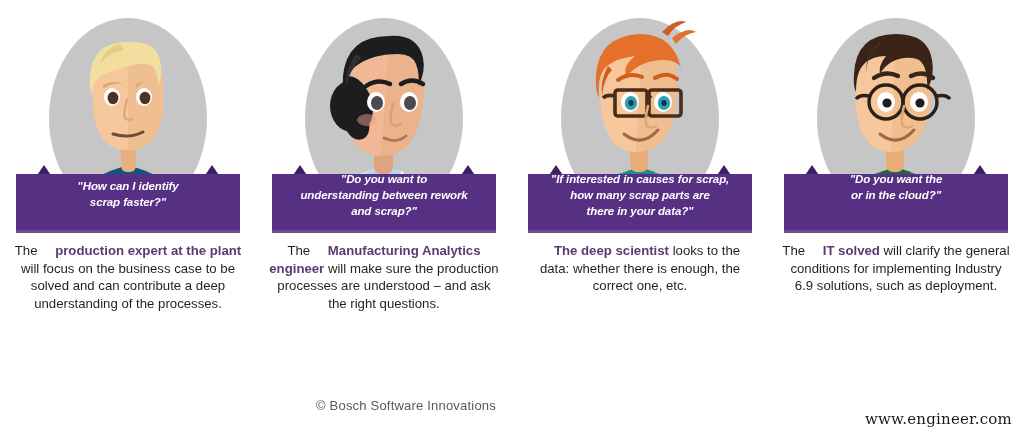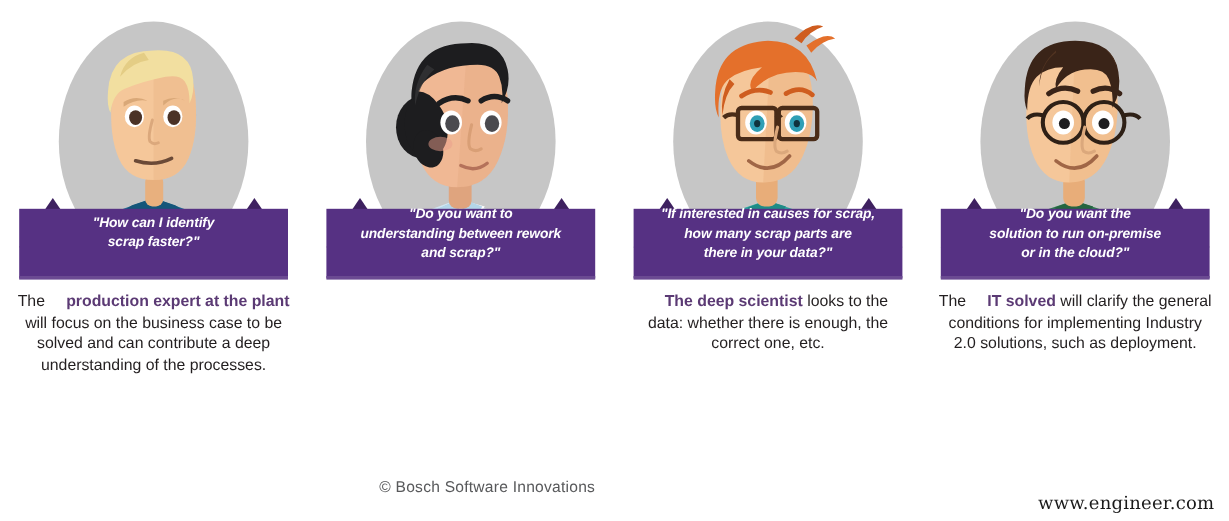--- a/index.html
+++ b/index.html
@@ -196,20 +196,21 @@
           <path d="M240 46 L212 5 L184 46 Z" fill="#3e2160"></path>
           <rect x="16" y="14" width="224" height="58" fill="#563183"></rect>
           <rect x="16" y="70" width="224" height="3" fill="#6b4a92"></rect>
         </svg>
         <div class="ribbon-text">
           <div>"Do you want to</div>
           <div>understanding between rework</div>
           <div>and scrap?"</div>
         </div>
       </div>
+      <div class="caption"><span>The </span><b>Manufacturing Analytics engineer</b><span> will make sure the production processes are understood – and ask the right questions.</span></div>
     </div>
 
     <div class="persona-card">
       <div class="avatar-stage">
         <svg class="avatar-svg" width="256" height="215" viewBox="0 0 256 215">
           <ellipse cx="128" cy="104" rx="79" ry="100" fill="#c6c6c6"></ellipse>
           <path d="M62 215 q5-40 35-52 l30-10 l30 10 q30 12 35 52 z" fill="#2aa8a0"></path>
           <path d="M127 153 l-16 6 q10 14 16 16 q7-3 16-17 z" fill="#1e8c86"></path>
           <rect x="118" y="130" width="18" height="28" rx="7" fill="#e8ad79"></rect>
           <path d="M130 26 q-38 0 -41 40 q-3 32 6 52 q9 20 29 20 q23 0 33-22 q10-22 8-52 q-3-38 -35-38 z" fill="#f5c79a"></path>
@@ -283,25 +284,24 @@
       </div>
       <div class="ribbon three-line">
         <svg class="ribbon-svg" width="256" height="76" viewBox="0 0 256 76">
           <path d="M16 46 L44 5 L72 46 Z" fill="#3e2160"></path>
           <path d="M240 46 L212 5 L184 46 Z" fill="#3e2160"></path>
           <rect x="16" y="14" width="224" height="58" fill="#563183"></rect>
           <rect x="16" y="70" width="224" height="3" fill="#6b4a92"></rect>
         </svg>
         <div class="ribbon-text">
           <div>"Do you want the</div>
-          <div>solution to run on-premise</div>
           <div>or in the cloud?"</div>
         </div>
       </div>
-      <div class="caption"><span>The </span><b>IT solved</b><span> will clarify the general conditions for implementing Industry 2.0 solutions, such as deployment.</span></div>
+      <div class="caption"><span>The </span><b>IT solved</b><span> will clarify the general conditions for implementing Industry 6.9 solutions, such as deployment.</span></div>
     </div>
 
   </div>
 
   <div class="copyright">© Bosch Software Innovations</div>
   <div class="watermark">www.engineer.com</div>
 
 </div>
 
 </body></html>

